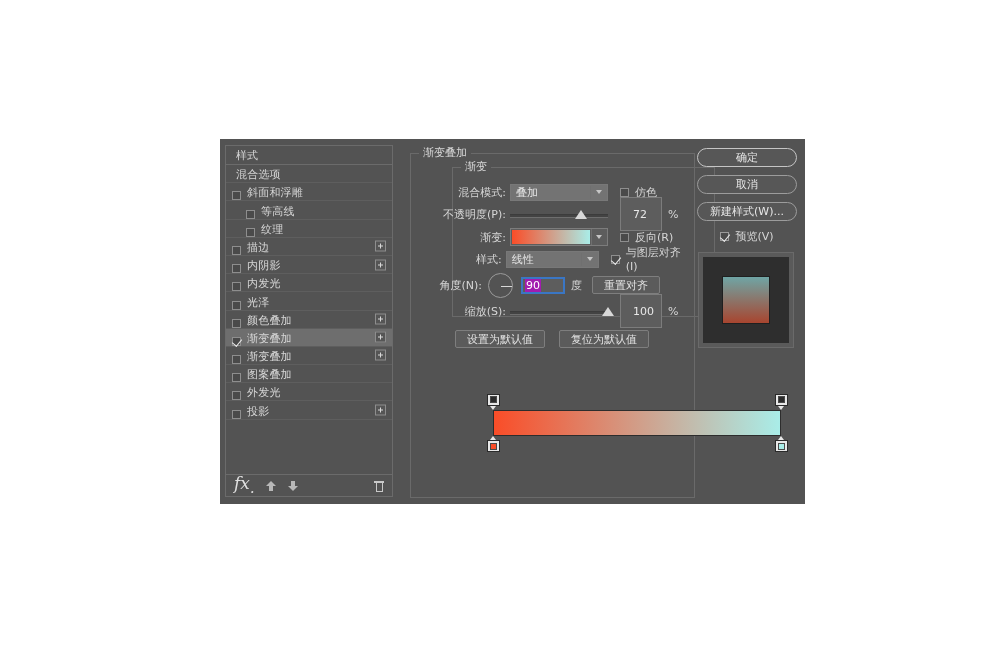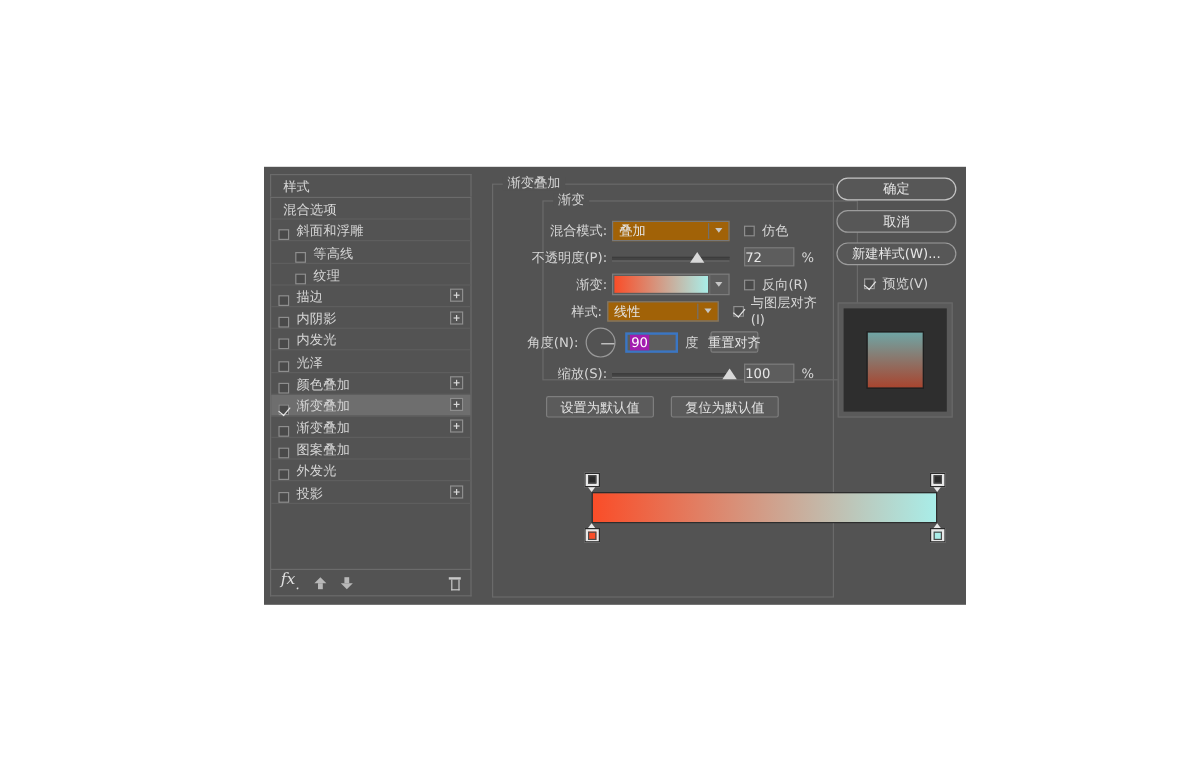--- a/index.html
+++ b/index.html
@@ -141,21 +141,21 @@
     height: 22px;
     display: flex;
     align-items: center;
     padding: 0 8px;
     box-sizing: border-box;
     background: #535353;
   }
   .fx-ico {
     font-family: "DejaVu Serif", "Liberation Serif", serif;
     font-style: italic;
-    font-size: 13px;
+    font-size: 17px;
     color: #e0e0e0;
     margin-right: 12px;
     line-height: 1;
   }
   .arrow-ico {
     width: 10px;
     height: 12px;
     margin-right: 12px;
     position: relative;
   }
@@ -252,21 +252,21 @@
   .row-label {
     font-size: 11px;
     color: #d6d6d6;
     text-align: right;
     white-space: nowrap;
   }
 
   
   .select {
     height: 17px;
-    background: #a16207;
+    background: #737373;
     border: 1px solid #787878;
     box-sizing: border-box;
     display: flex;
     align-items: center;
     padding-left: 5px;
     font-size: 11px;
     color: #e4e4e4;
     position: relative;
   }
   .select .chev {
@@ -283,29 +283,29 @@
     position: absolute;
     right: 16px;
     top: 1px;
     bottom: 1px;
     width: 1px;
     background: #707070;
   }
 
   
   .numfield {
-    height: 16px;
+    height: 34px;
     background: #5d5d5d;
     border: 1px solid #7c7c7c;
     box-sizing: border-box;
     font-size: 11px;
     color: #e8e8e8;
     display: flex;
     align-items: center;
-    padding-left: 0;
+    padding-left: 12px;
   }
   .numfield.focused {
     border: 2px solid #3a76c4;
     padding-left: 2px;
   }
   .sel-text {
     background: #a21caf;
     color: #ffffff;
     padding: 0 1px;
   }
@@ -674,21 +674,21 @@
 
     <div class="row" style="left:18px; top:126px; width:262px; height:28px;">
       <span class="row-label" style="width:54px;">角度(N):</span>
       <span class="dial" style="margin-left:6px;">
         <span class="needle" id="angle-needle" style="transform-origin: 50% 10.5px; transform: rotate(90deg);"></span>
       </span>
       <span class="numfield focused" style="width:44px; margin-left:8px; height:17px;">
         <span class="sel-text">90</span>
       </span>
       <span class="unit">度</span>
-      <span class="btn" style="width:40px; height:18px; margin-left:10px;">重置对齐</span>
+      <span class="btn" style="width:68px; height:18px; margin-left:10px;">重置对齐</span>
     </div>
 
     <div class="row" style="left:18px; top:157px; width:260px;">
       <span class="row-label" style="width:78px;">缩放(S):</span>
       <span class="slider" style="width:98px; margin-left:4px;">
         <span class="track"></span>
         <span class="thumb" id="scale-thumb" style="left: 100%;"></span>
       </span>
       <span class="numfield" style="width:42px; margin-left:12px;">
         <span>100</span>

